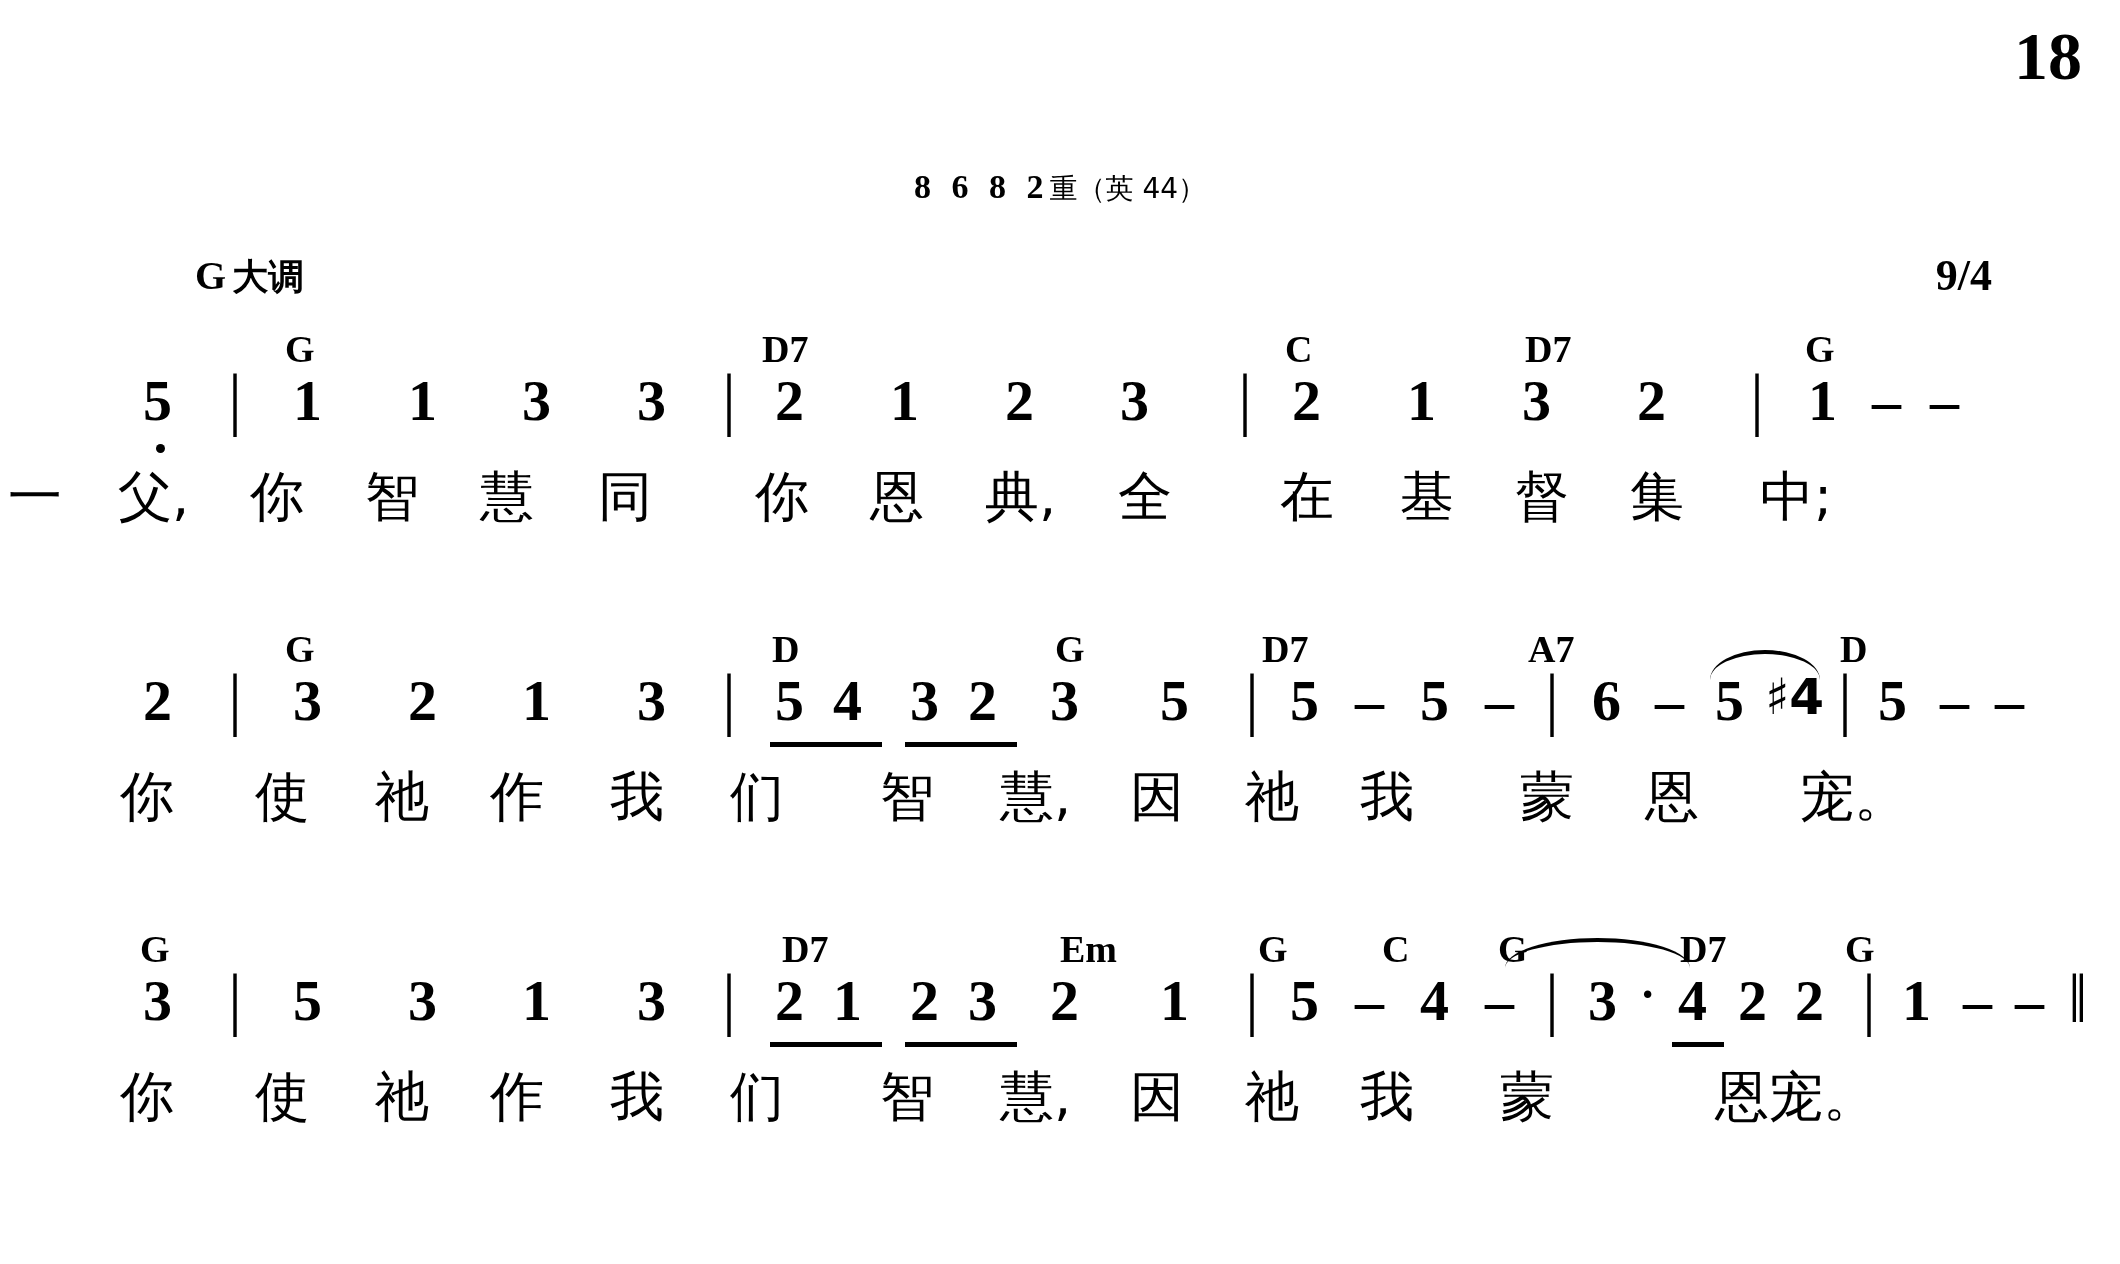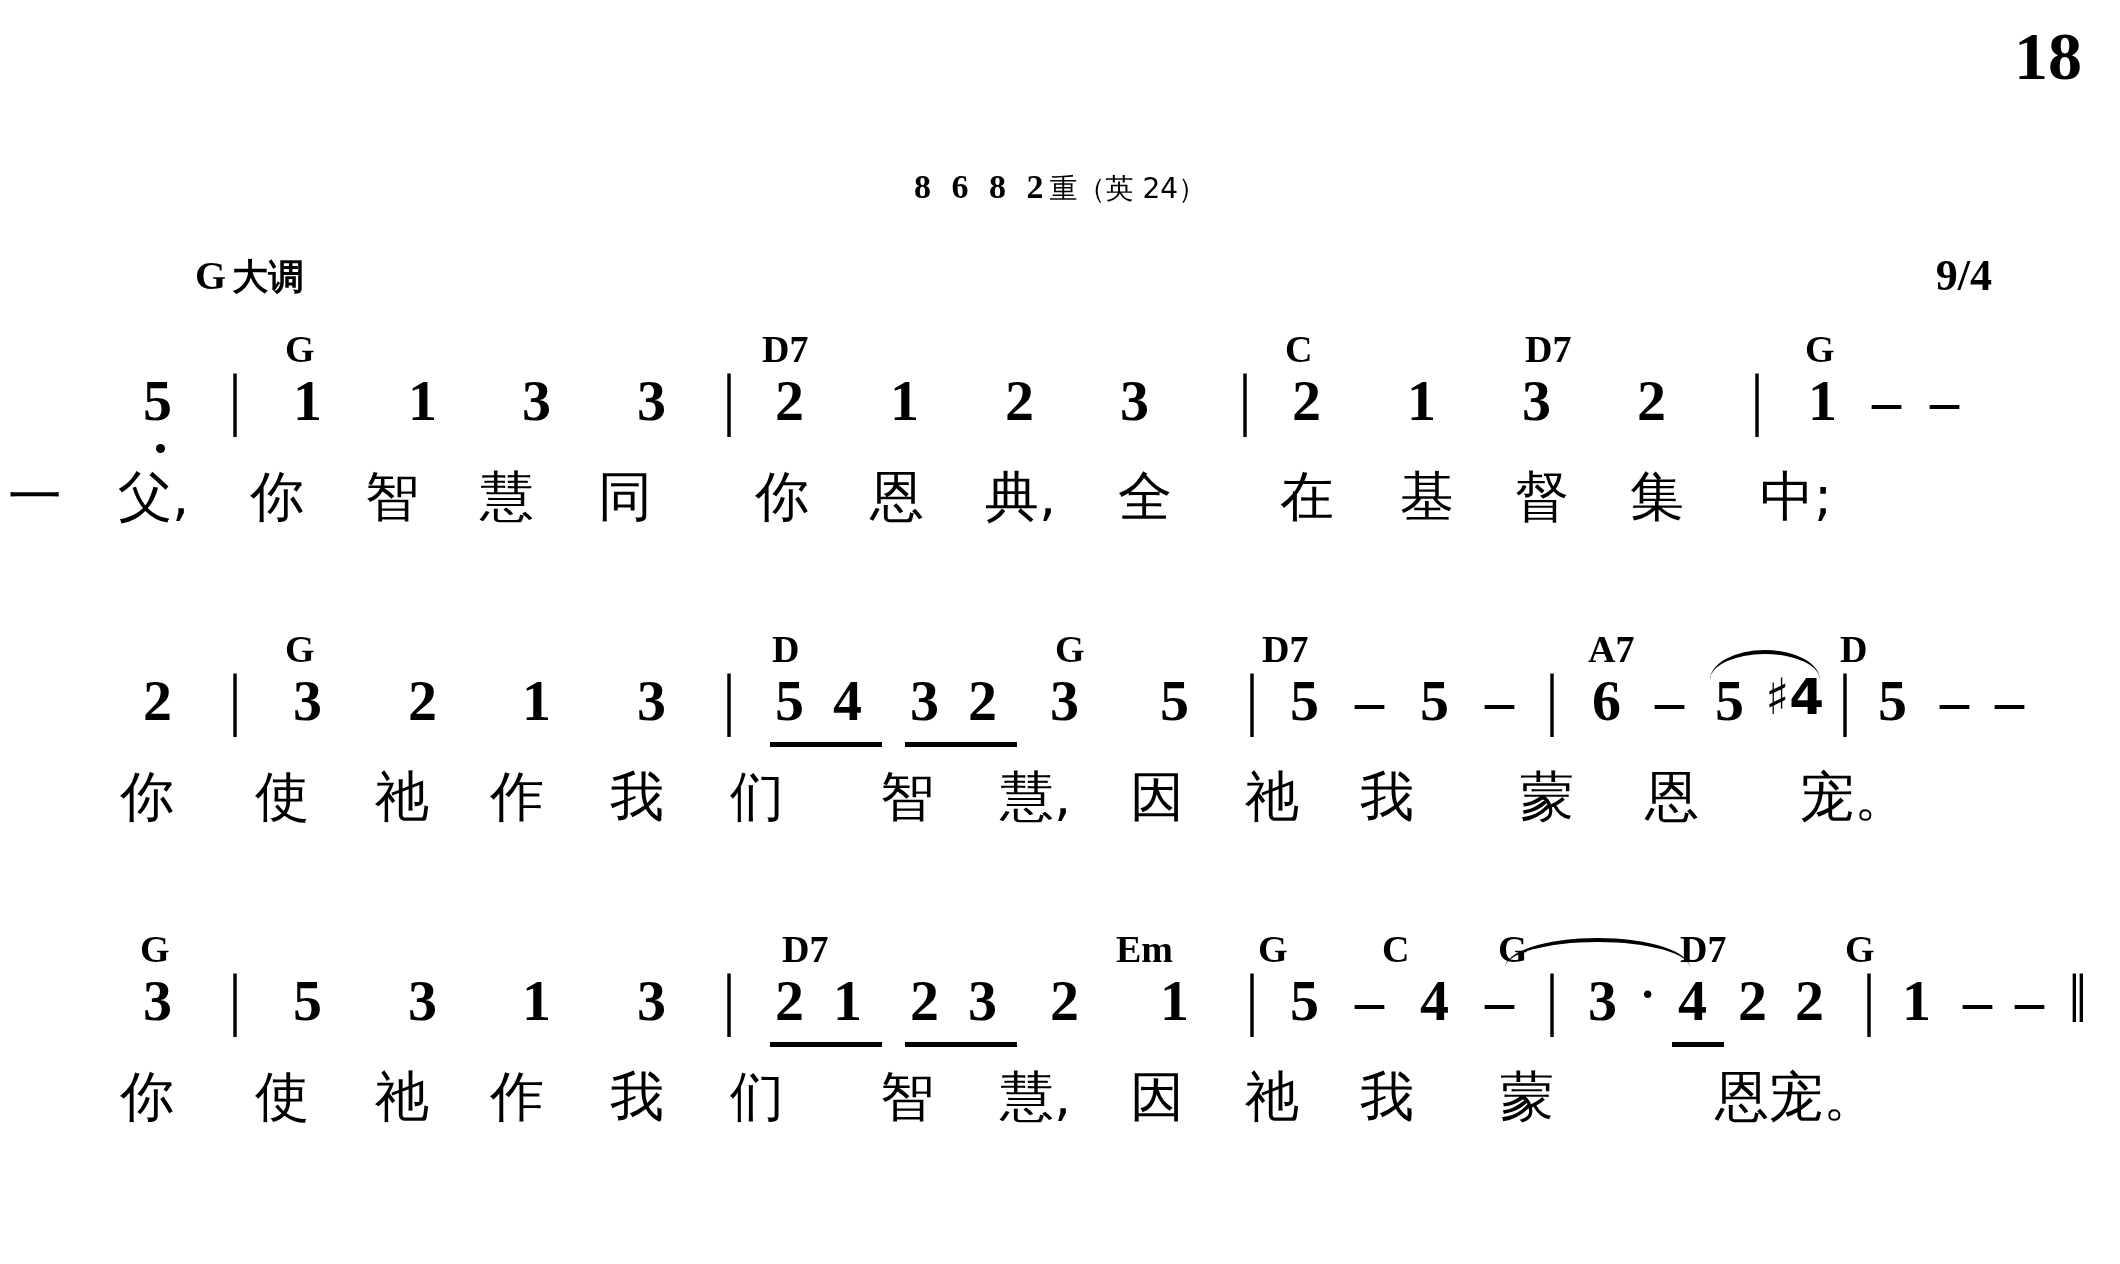--- a/index.html
+++ b/index.html
@@ -193,21 +193,21 @@
 </style>
 </head>
 <body>
 
 <div class="page">
 
   <div class="hymn-number">18</div>
 
 
   <div class="meter-row">
-    <span class="nums">8 6 8 2</span><span class="cn">重</span><span class="cn">（英 24）</span>
+    <span class="nums">8 6 8 2</span><span class="cn">重</span><span class="cn">（英 44）</span>
   </div>
 
   <div class="key-sig">
     <span>G</span><span class="cn">大调</span>
   </div>
 
   <div class="time-sig">9/4</div>
 
   <div class="system" id="system-1">
 
@@ -258,21 +258,21 @@
       <div class="lyric" style="left:1630px;">集</div>
       <div class="lyric" style="left:1760px;">中;</div>
     </div>
   </div>
 
   <div class="system" id="system-2">
     <div class="chord" style="left:285px; top:0px;">G</div>
     <div class="chord" style="left:772px; top:0px;">D</div>
     <div class="chord" style="left:1055px; top:0px;">G</div>
     <div class="chord" style="left:1262px; top:0px;">D7</div>
-    <div class="chord" style="left:1588px; top:0px;">A7</div>
+    <div class="chord" style="left:1528px; top:0px;">A7</div>
     <div class="chord" style="left:1840px; top:0px;">D</div>
 
     <div class="notes-line">
       <div class="tok num" style="left:143px;">2</div>
       <div class="tok bar" style="left:228px;">|</div>
       <div class="tok num" style="left:293px;">3</div>
       <div class="tok num" style="left:408px;">2</div>
       <div class="tok num" style="left:522px;">1</div>
       <div class="tok num" style="left:637px;">3</div>
       <div class="tok bar" style="left:722px;">|</div>
@@ -321,21 +321,21 @@
       <div class="lyric" style="left:1360px;">我</div>
       <div class="lyric" style="left:1520px;">蒙</div>
       <div class="lyric" style="left:1645px;">恩</div>
       <div class="lyric" style="left:1800px;">宠。</div>
     </div>
   </div>
 
   <div class="system" id="system-3">
     <div class="chord" style="left:140px; top:0px;">G</div>
     <div class="chord" style="left:782px; top:0px;">D7</div>
-    <div class="chord" style="left:1116px; top:0px;">Em</div>
+    <div class="chord" style="left:1060px; top:0px;">Em</div>
     <div class="chord" style="left:1258px; top:0px;">G</div>
     <div class="chord" style="left:1382px; top:0px;">C</div>
     <div class="chord" style="left:1498px; top:0px;">G</div>
     <div class="chord" style="left:1680px; top:0px;">D7</div>
     <div class="chord" style="left:1845px; top:0px;">G</div>
     <div class="slur" style="left:1505px; top:8px; width:185px;"></div>
 
     <div class="notes-line">
       <div class="tok num" style="left:143px;">3</div>
       <div class="tok bar" style="left:228px;">|</div>

